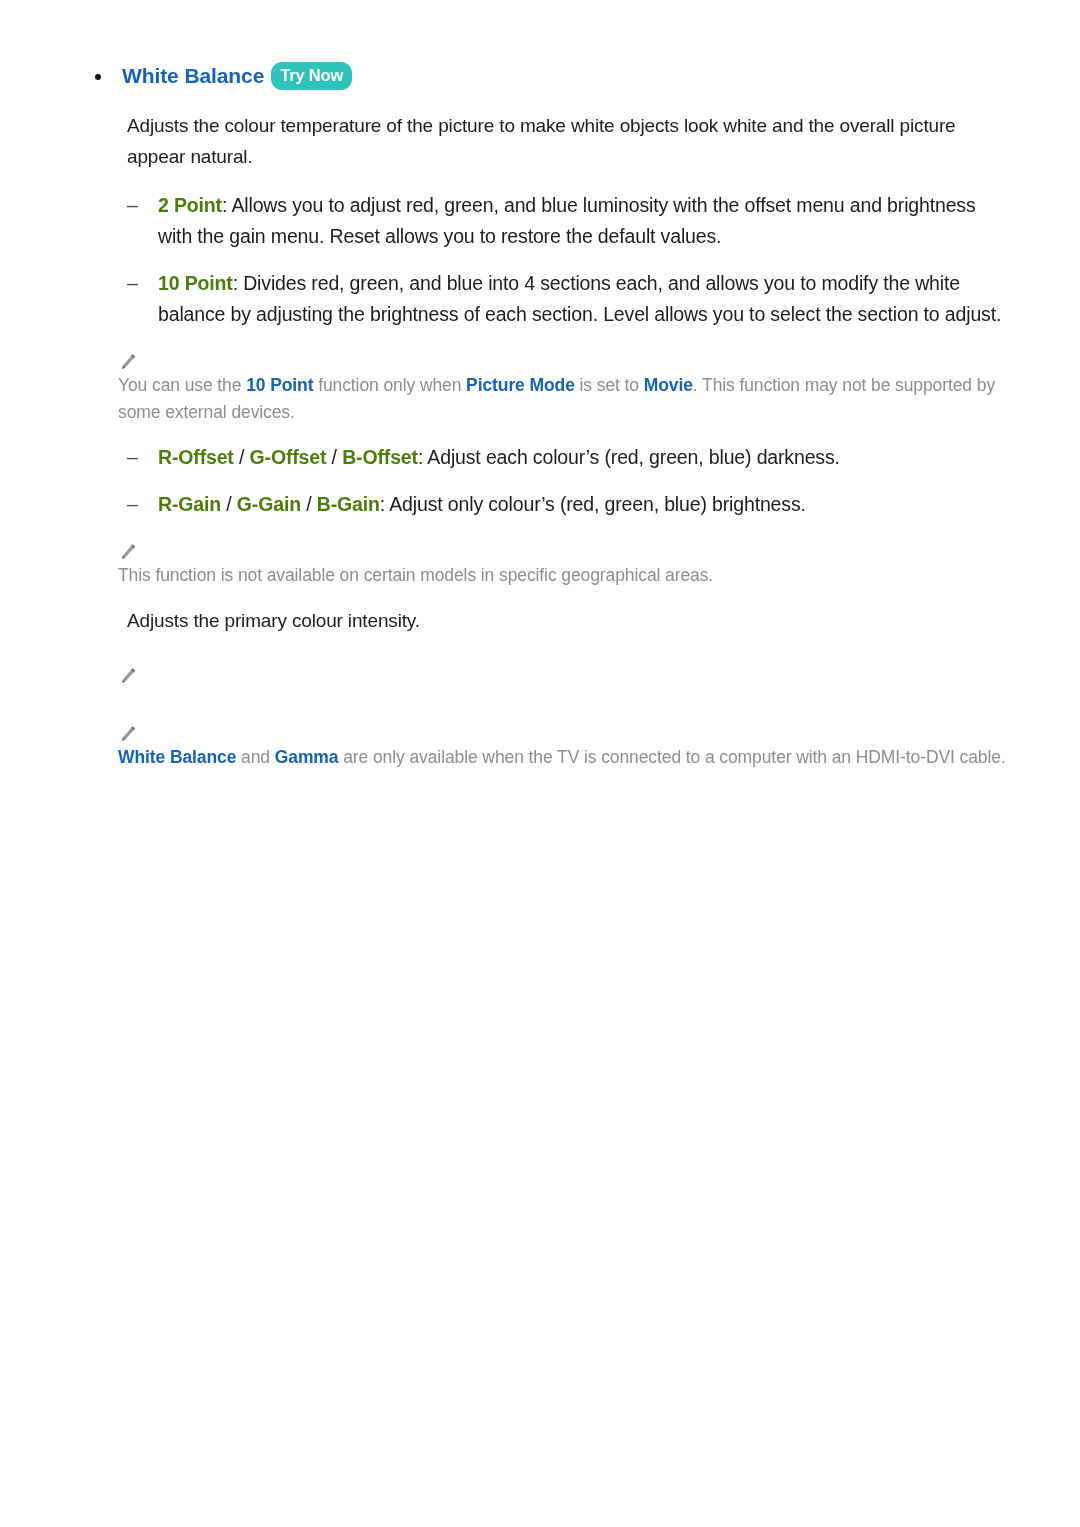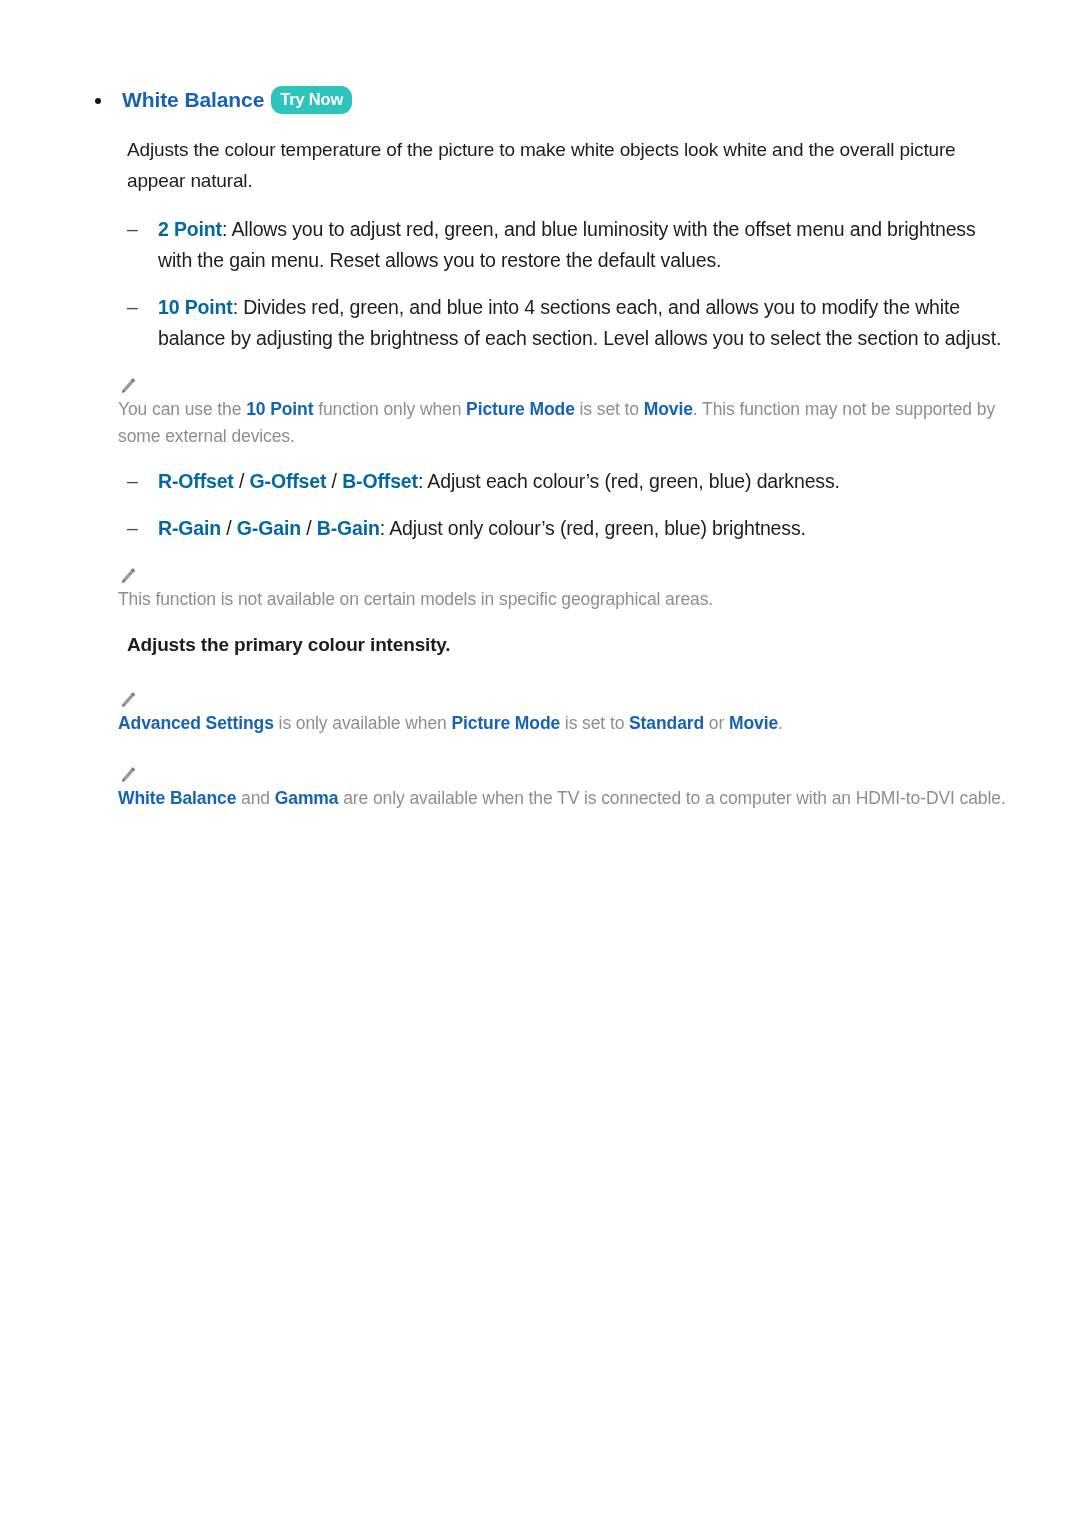--- a/index.html
+++ b/index.html
@@ -19,21 +19,21 @@
   .page {
     position: relative;
     width: 1080px;
     height: 1527px;
     padding: 0;
     box-sizing: border-box;
   }
 
   
   .content {
-    padding-top: 86px;
+    padding-top: 62px;
   }
 
   
   .h-bullet {
     display: flex;
     align-items: flex-start;
     margin-left: 95px;
     margin-bottom: 10px;
   }
   .h-bullet .dot {
@@ -98,21 +98,21 @@
     line-height: 31px;
     text-align: left;
   }
   .dash-item .dash-body {
     font-size: 19.5px;
     line-height: 31px;
     color: #1d1d1d;
     letter-spacing: -0.15px;
   }
   .term {
-    color: #0369a1;
+    color: #4d7c0f;
     font-weight: bold;
   }
   .sep {
     color: #1d1d1d;
   }
 
   
   .note {
     display: flex;
     align-items: flex-start;
@@ -133,21 +133,21 @@
     font-size: 17.5px;
     line-height: 27px;
     color: #8e8e8e;
     letter-spacing: -0.1px;
   }
   .note .note-body .term {
     color: #1663b5;
     font-weight: bold;
   }
 
-  .tight-top { margin-top: 10px; font-weight: bold; }
+  .tight-top { margin-top: 10px; }
 </style>
 </head>
 <body>
 
 <div class="page">
   <div class="content">
 
     <div class="h-bullet">
       <span class="dot"></span>
       <span class="h-text"><span>White Balance</span><span class="badge">Try Now</span></span>
@@ -202,24 +202,23 @@
     <div class="para tight-top">Adjusts the primary colour intensity.</div>
 
     <div class="note" style="margin-top:24px;">
       <span class="pencil">
         <svg width="20" height="20" viewBox="0 0 20 20" xmlns="http://www.w3.org/2000/svg">
           <path d="M14.6 2.2 L17.2 4.6 L7.4 15.6 L4.1 16.9 L4.9 13.4 Z" fill="#9a9a9a"></path>
           <path d="M4.9 13.4 L4.1 16.9 L7.4 15.6 Z" fill="#6f6f6f"></path>
           <path d="M14.6 2.2 L17.2 4.6 L15.6 6.4 L13.0 4.0 Z" fill="#7d7d7d"></path>
         </svg>
       </span>
-      <span class="note-body"><span class="term">Advanced Settings</span><span> is only available when </span><span class="term">Picture Mode</span><span> is set to </span><span class="term">Standard</span><span> or </span><span class="term">Movie</span><span>.</span></span>
-    </div>
-
-    <div class="note" style="margin-top:22px;">
+    </div>
+
+    <div class="note" style="margin-top:32px;">
       <span class="pencil">
         <svg width="20" height="20" viewBox="0 0 20 20" xmlns="http://www.w3.org/2000/svg">
           <path d="M14.6 2.2 L17.2 4.6 L7.4 15.6 L4.1 16.9 L4.9 13.4 Z" fill="#9a9a9a"></path>
           <path d="M4.9 13.4 L4.1 16.9 L7.4 15.6 Z" fill="#6f6f6f"></path>
           <path d="M14.6 2.2 L17.2 4.6 L15.6 6.4 L13.0 4.0 Z" fill="#7d7d7d"></path>
         </svg>
       </span>
       <span class="note-body"><span class="term">White Balance</span><span> and </span><span class="term">Gamma</span><span> are only available when the TV is connected to a computer with an HDMI-to-DVI cable.</span></span>
     </div>
 

